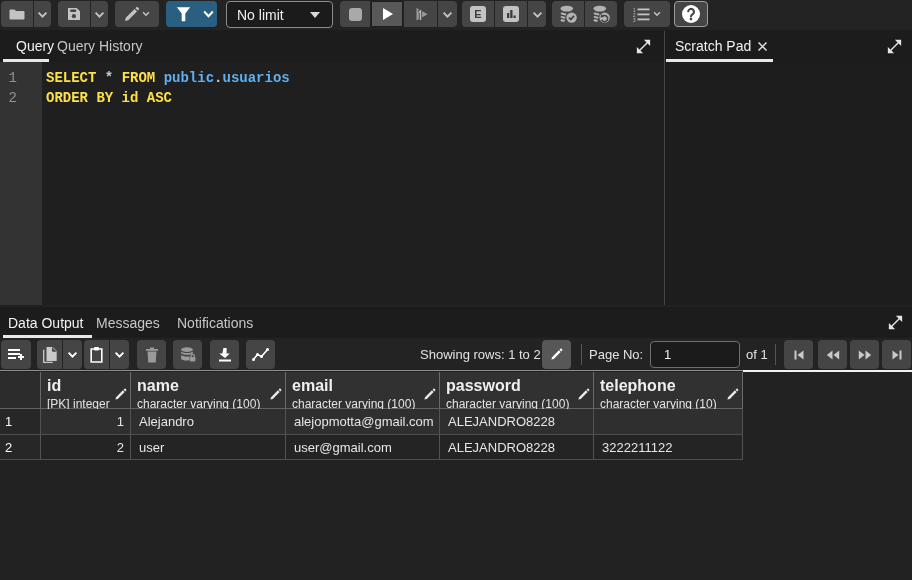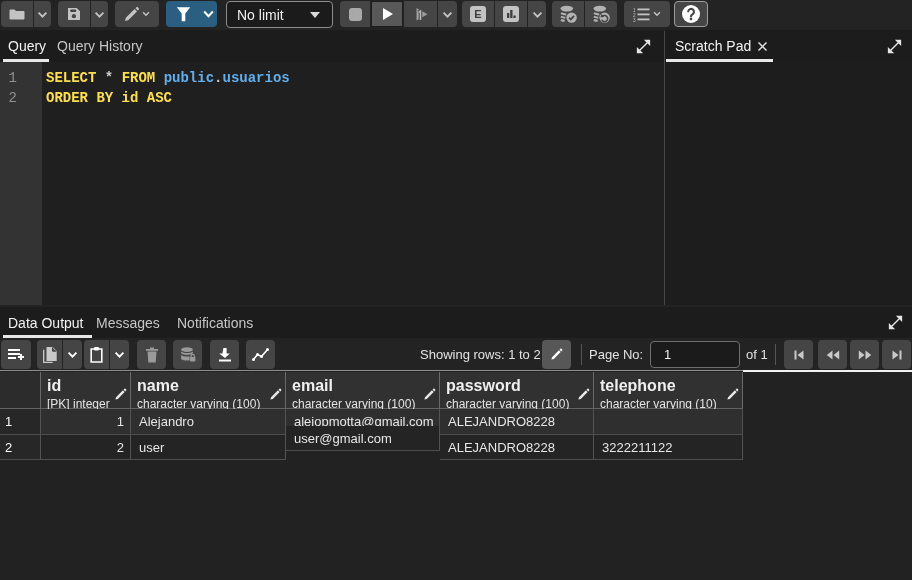--- a/index.html
+++ b/index.html
@@ -180,21 +180,21 @@
     <div class="tbtn" style="left:674px; width:34px; background:#454545; border:1px solid #9c9c9c;">
       <svg width="20" height="20" viewBox="0 0 20 20">
           <circle cx="10" cy="10" r="9" fill="#fff"></circle>
           <path fill="none" stroke="#454545" stroke-width="2.1" stroke-linecap="round" d="M7.2 7.3 a2.9 2.9 0 1 1 4.3 3 c-1 .6-1.5 1.1-1.5 2.1"></path>
           <circle cx="10" cy="15.1" r="1.35" fill="#454545"></circle>
         </svg>
     </div>
   </div>
 
   <div class="tabbar" style="left:0; top:30px; width:664px; height:32px;">
-    <div class="tab active" style="left:8px;">Query</div>
+    <div class="tab active" style="left:16px;">Query</div>
     <div class="tab" style="left:57px;">Query History</div>
     <div class="underline" style="left:3px; top:29px; width:46px;"></div>
     <svg class="abs" style="left:636px; top:9px;" width="15" height="15" viewBox="0 0 15 15">
         <g stroke="#e4e4e4" stroke-width="1.5" fill="#e4e4e4">
           <path d="M2.5 12.5 L12.5 2.5" fill="none"></path>
           <path d="M1.6 9.7 V13.4 H5.3 Z"></path>
           <path d="M9.7 1.6 H13.4 V5.3 Z"></path>
         </g>
       </svg>
   </div>
@@ -395,18 +395,18 @@
     <div class="rcell txt" style="left:0; top:37px; width:41px; height:26px; background:#272727; padding-left:5px; color:#fafafa;">1</div>
     <div class="rcell num" style="left:41px; top:37px; width:90px; height:26px; background:#2f2f2f;">1</div>
     <div class="rcell txt" style="left:131px; top:37px; width:155px; height:26px; background:#2f2f2f;">Alejandro</div>
     <div class="rcell txt" style="left:286px; top:37px; width:154px; height:26px; background:#2f2f2f;">alejopmotta@gmail.com</div>
     <div class="rcell txt" style="left:440px; top:37px; width:154px; height:26px; background:#2f2f2f;">ALEJANDRO8228</div>
     <div class="rcell txt" style="left:594px; top:37px; width:149px; height:26px; background:#2f2f2f;"></div>
 
     <div class="rcell txt" style="left:0; top:63px; width:41px; height:25px; background:#272727; padding-left:5px; color:#fafafa;">2</div>
     <div class="rcell num" style="left:41px; top:63px; width:90px; height:25px; background:#242424;">2</div>
     <div class="rcell txt" style="left:131px; top:63px; width:155px; height:25px; background:#242424;">user</div>
-    <div class="rcell txt" style="left:286px; top:54px; width:154px; height:25px; background:#242424;">user@gmail.com</div>
+    <div class="rcell txt" style="left:286px; top:63px; width:154px; height:25px; background:#242424;">user@gmail.com</div>
     <div class="rcell txt" style="left:440px; top:63px; width:154px; height:25px; background:#242424;">ALEJANDRO8228</div>
     <div class="rcell txt" style="left:594px; top:63px; width:149px; height:25px; background:#242424;">3222211122</div>
   </div>
 
 </div>
 
 </body></html>

